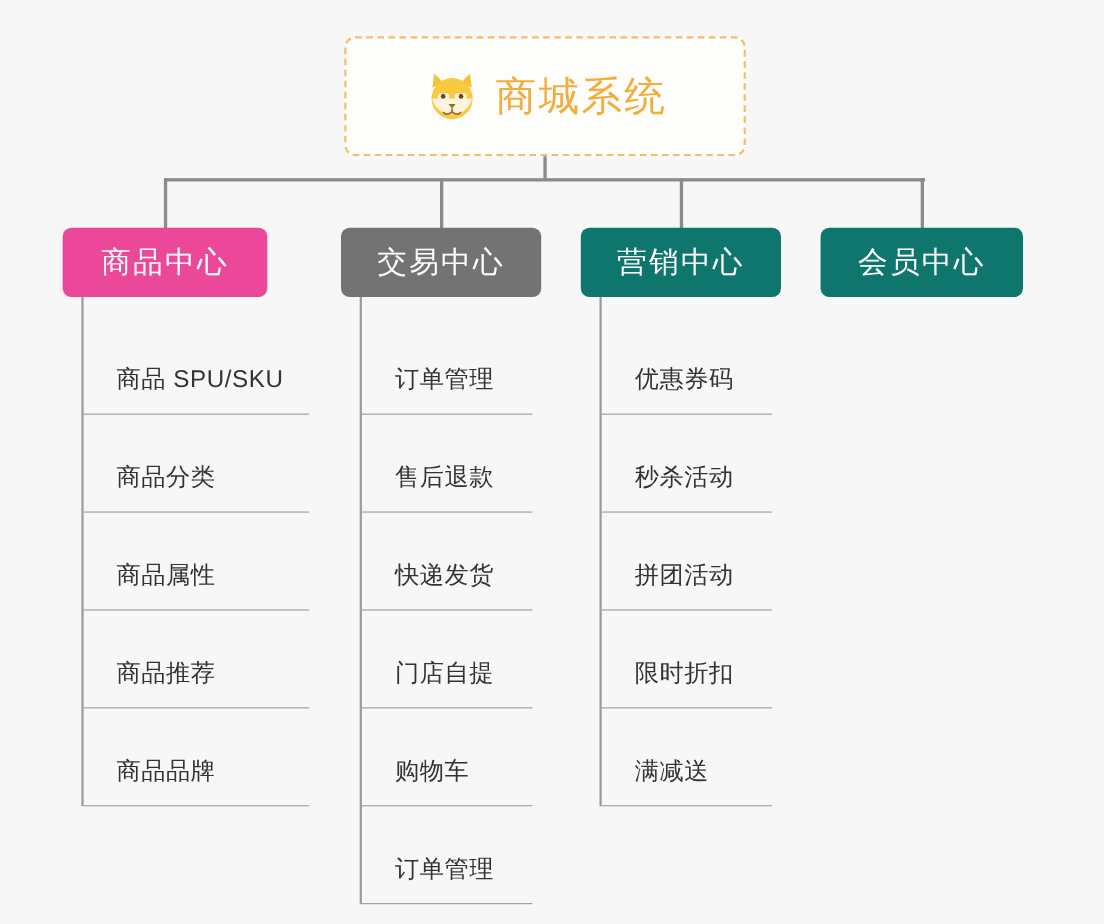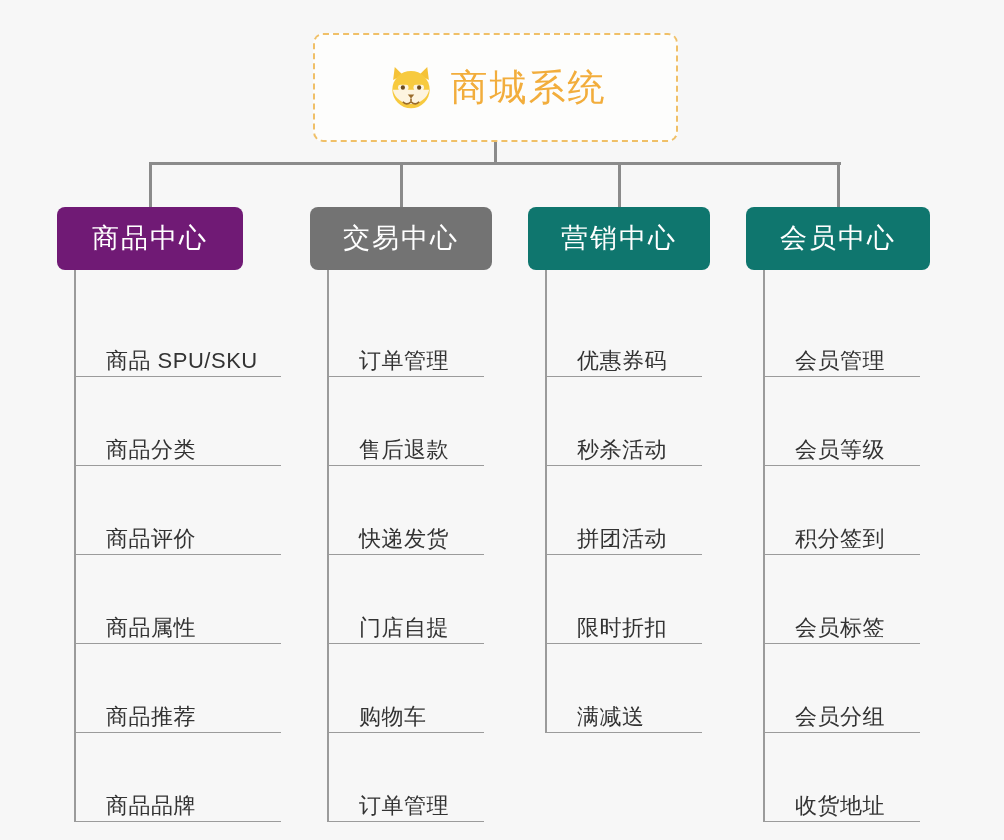--- a/index.html
+++ b/index.html
@@ -97,21 +97,21 @@
     border-left: 2px solid #9b9b9b;
     padding-top: 18px;
   }
   .leaf-item {
     position: relative;
     height: 89px;
     box-sizing: border-box;
     display: flex;
     align-items: flex-end;
     padding-left: 30px;
-    padding-bottom: 4px;
+    padding-bottom: 20px;
   }
   .leaf-item::after {
     content: "";
     position: absolute;
     left: 0;
     bottom: 0;
     height: 1px;
     background: #9b9b9b;
   }
   .leaf-label {
@@ -146,30 +146,27 @@
   </div>
 
   <div class="conn conn-v-root"></div>
   <div class="conn conn-bus"></div>
   <div class="conn conn-drop" id="drop0" style="left: 149px;"></div>
   <div class="conn conn-drop" id="drop1" style="left: 400px;"></div>
   <div class="conn conn-drop" id="drop2" style="left: 618px;"></div>
   <div class="conn conn-drop" id="drop3" style="left: 837px;"></div>
 
   <div class="branch" id="branch0" style="left: 57px; width: 186px;">
-    <div class="branch-header" style="background: #701a75; width: 186px;">商品中心</div>
+    <div class="branch-header" style="background: #ec4899; width: 186px;">商品中心</div>
     <div class="leaf-list">
         <div class="leaf-item">
           <span class="leaf-label">商品 SPU/SKU</span>
         </div>
         <div class="leaf-item">
           <span class="leaf-label">商品分类</span>
-        </div>
-        <div class="leaf-item">
-          <span class="leaf-label">商品评价</span>
         </div>
         <div class="leaf-item">
           <span class="leaf-label">商品属性</span>
         </div>
         <div class="leaf-item">
           <span class="leaf-label">商品推荐</span>
         </div>
         <div class="leaf-item">
           <span class="leaf-label">商品品牌</span>
         </div>
@@ -216,35 +213,15 @@
           <span class="leaf-label">限时折扣</span>
         </div>
         <div class="leaf-item">
           <span class="leaf-label">满减送</span>
         </div>
       </div>
   </div>
 
   <div class="branch" id="branch3" style="left: 746px; width: 184px;">
     <div class="branch-header" style="background: #0f766e; width: 184px;">会员中心</div>
-    <div class="leaf-list">
-        <div class="leaf-item">
-          <span class="leaf-label">会员管理</span>
-        </div>
-        <div class="leaf-item">
-          <span class="leaf-label">会员等级</span>
-        </div>
-        <div class="leaf-item">
-          <span class="leaf-label">积分签到</span>
-        </div>
-        <div class="leaf-item">
-          <span class="leaf-label">会员标签</span>
-        </div>
-        <div class="leaf-item">
-          <span class="leaf-label">会员分组</span>
-        </div>
-        <div class="leaf-item">
-          <span class="leaf-label">收货地址</span>
-        </div>
-      </div>
   </div>
 
 </div>
 
 </body></html>

